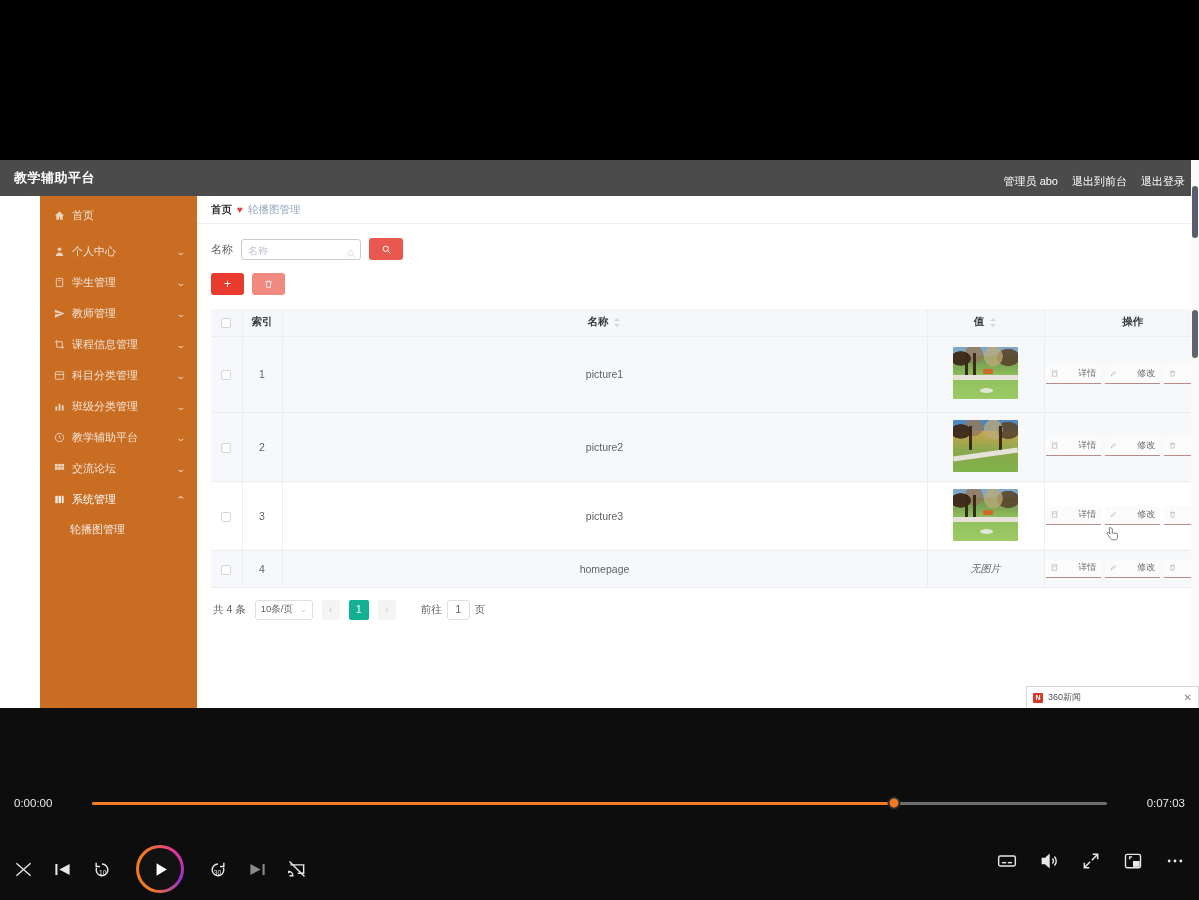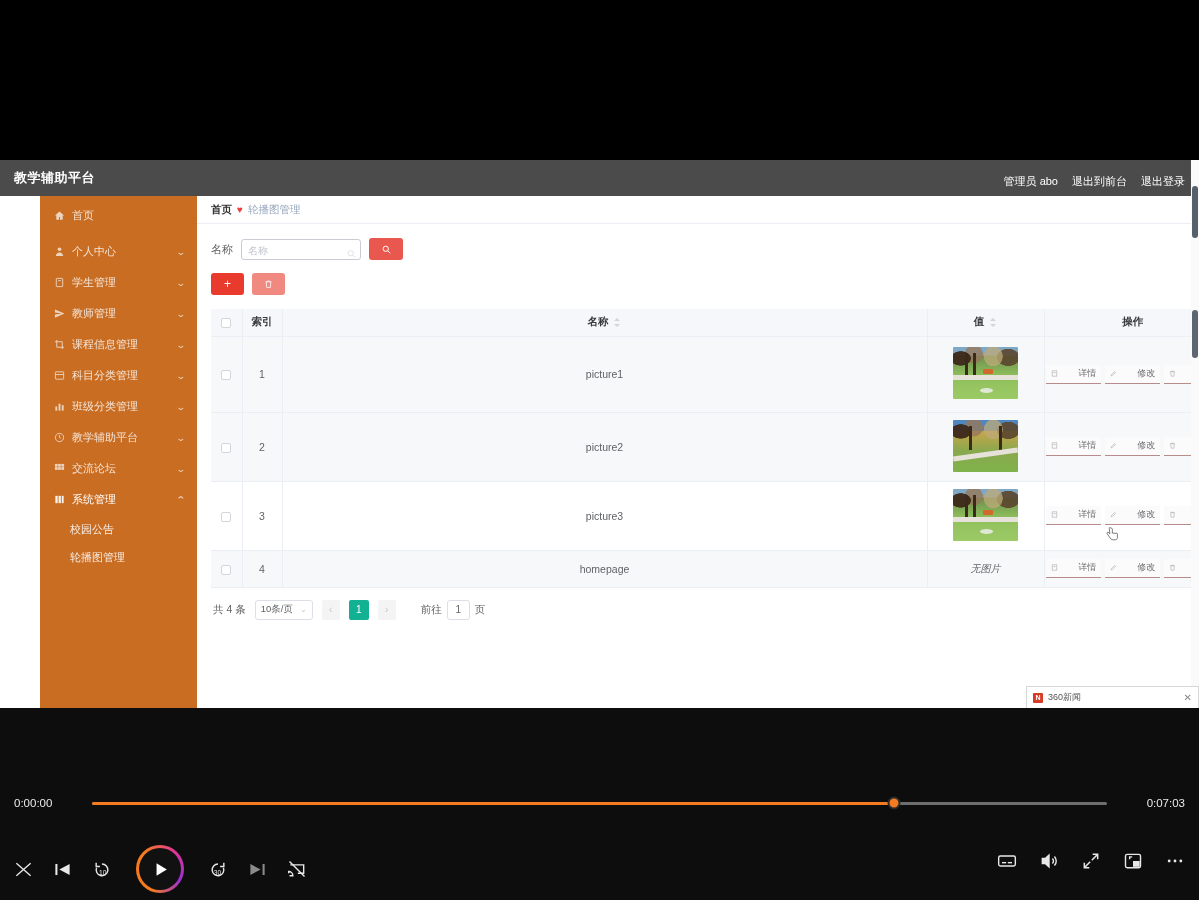--- a/index.html
+++ b/index.html
@@ -429,21 +429,20 @@
             <svg viewBox="0 0 24 24" fill="#ffffff">
                 <rect x="3" y="4" width="5" height="16"></rect>
                 <rect x="10" y="4" width="5" height="16"></rect>
                 <rect x="17" y="4" width="4" height="16"></rect>
               </svg>
           </span>
           <span class="mi-label">系统管理</span>
           <span class="caret">⌃</span>
         </div>
 
-        <div class="submenu-item">校园公告</div>
         <div class="submenu-item">轮播图管理</div>
       </nav>
 
       <section class="main">
         <div class="content-card">
 
           <div class="breadcrumb">
             <span class="bc-home">首页</span>
             <span class="bc-sep">♥</span>
             <span class="bc-cur">轮播图管理</span>

